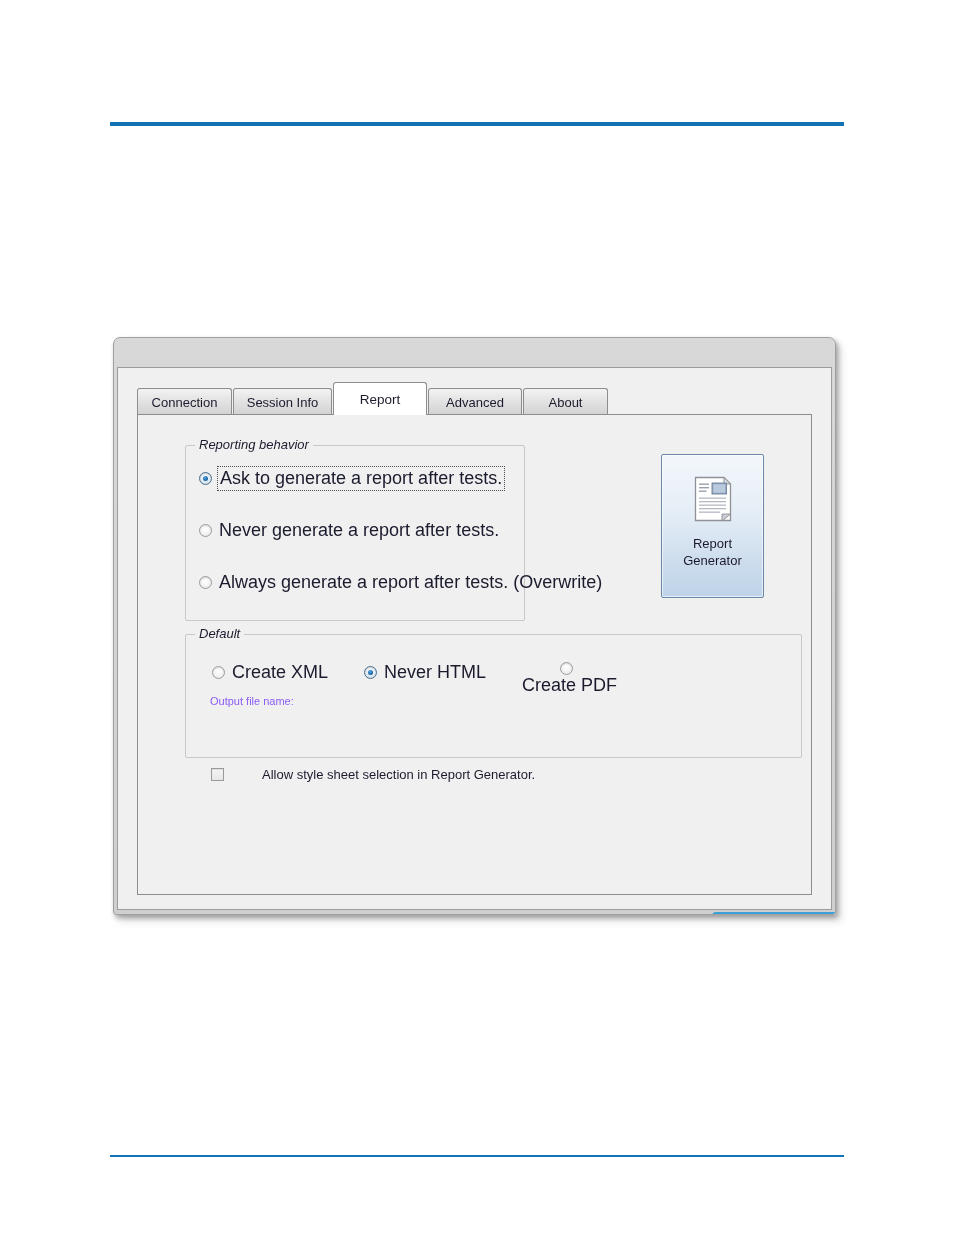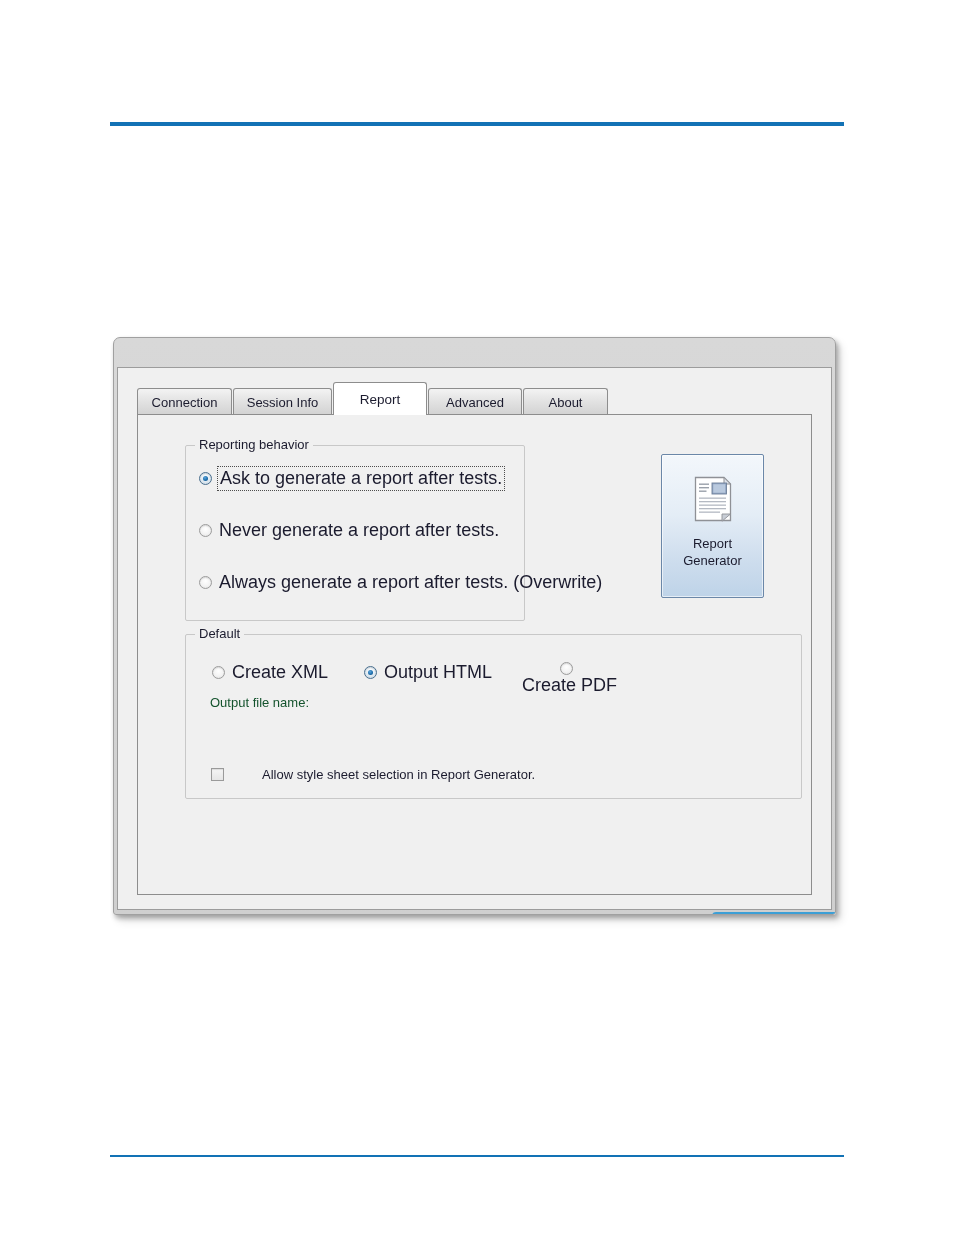--- a/index.html
+++ b/index.html
@@ -178,24 +178,25 @@
   }
   .groupbox-title {
     position: absolute;
     top: -9px;
     left: 9px;
     background: #f0f0f0;
     padding: 0 4px;
     font-size: 13px;
     color: #1b1b2e;
     white-space: nowrap;
+    font-style: italic;
   }
 
   .group-reporting { left: 47px; top: 30px; width: 340px; height: 176px; }
-  .group-default   { left: 47px; top: 219px; width: 617px; height: 165px; }
+  .group-default   { left: 47px; top: 219px; width: 617px; height: 124px; }
 
   
   .radio-row {
     position: absolute;
     display: flex;
     align-items: center;
     cursor: pointer;
   }
   .radio-mark {
     width: 13px;
@@ -286,22 +287,22 @@
     top: 80px;
     text-align: center;
     font-size: 13px;
     line-height: 17px;
     color: #1b1b2e;
   }
 
   
   .field-label {
     position: absolute;
-    font-size: 13px;
-    color: #14532d;
+    font-size: 11px;
+    color: #8b5cf6;
     white-space: nowrap;
   }
   .text-input {
     position: absolute;
     box-sizing: border-box;
     border: 1px solid #a8a8a8;
     border-top-color: #8c8c8c;
     background: #ffffff;
     font-size: 13px;
     color: #1b1b2e;
@@ -417,21 +418,21 @@
         <div class="groupbox group-default">
           <div class="groupbox-title">Default</div>
 
           <div class="radio-row" style="left:26px; top:27px;">
             <span class="radio-mark"></span>
             <span class="radio-label">Create XML</span>
           </div>
 
           <div class="radio-row checked" style="left:178px; top:27px;">
             <span class="radio-mark"></span>
-            <span class="radio-label">Output HTML</span>
+            <span class="radio-label">Never HTML</span>
           </div>
 
           <div class="radio-row" style="left:329px; top:27px;flex-direction:column;">
             <span class="radio-mark"></span>
             <span class="radio-label">Create PDF</span>
           </div>
 
           <div class="field-label" style="left:24px; top:60px;">Output file name:</div>
 
 

